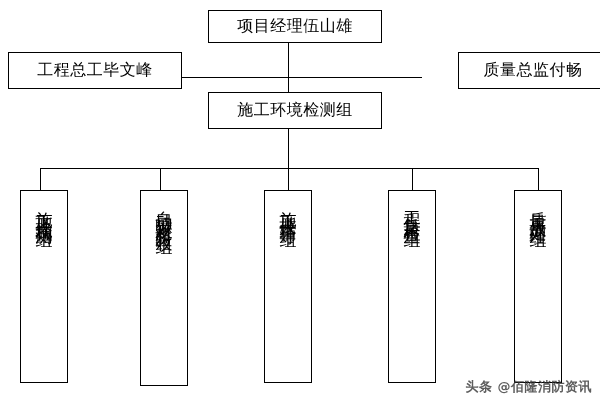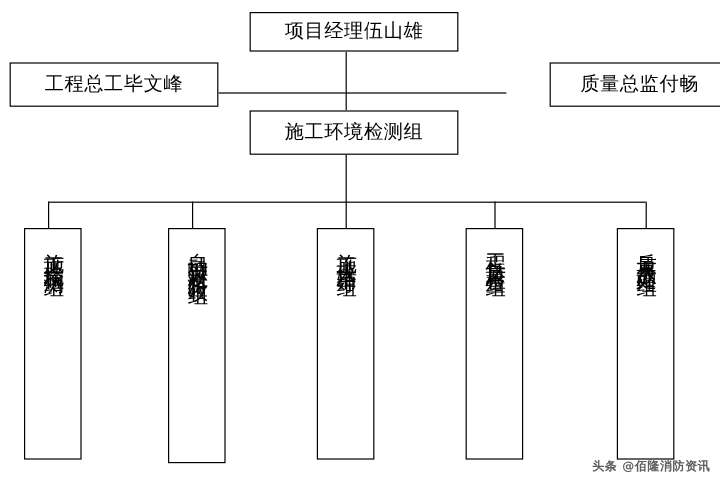--- a/index.html
+++ b/index.html
@@ -66,21 +66,21 @@
     width: 0;
     border-left: 1.5px solid #000000;
     z-index: 1;
   }
 
   
   #watermark {
     position: absolute;
     right: 8px;
     bottom: 4px;
-    font-size: 10px;
+    font-size: 13px;
     font-weight: bold;
     color: #3a3a3a;
     opacity: 0.82;
     letter-spacing: 0.5px;
     white-space: nowrap;
     z-index: 5;
   }
 </style>
 </head>
 <body>

